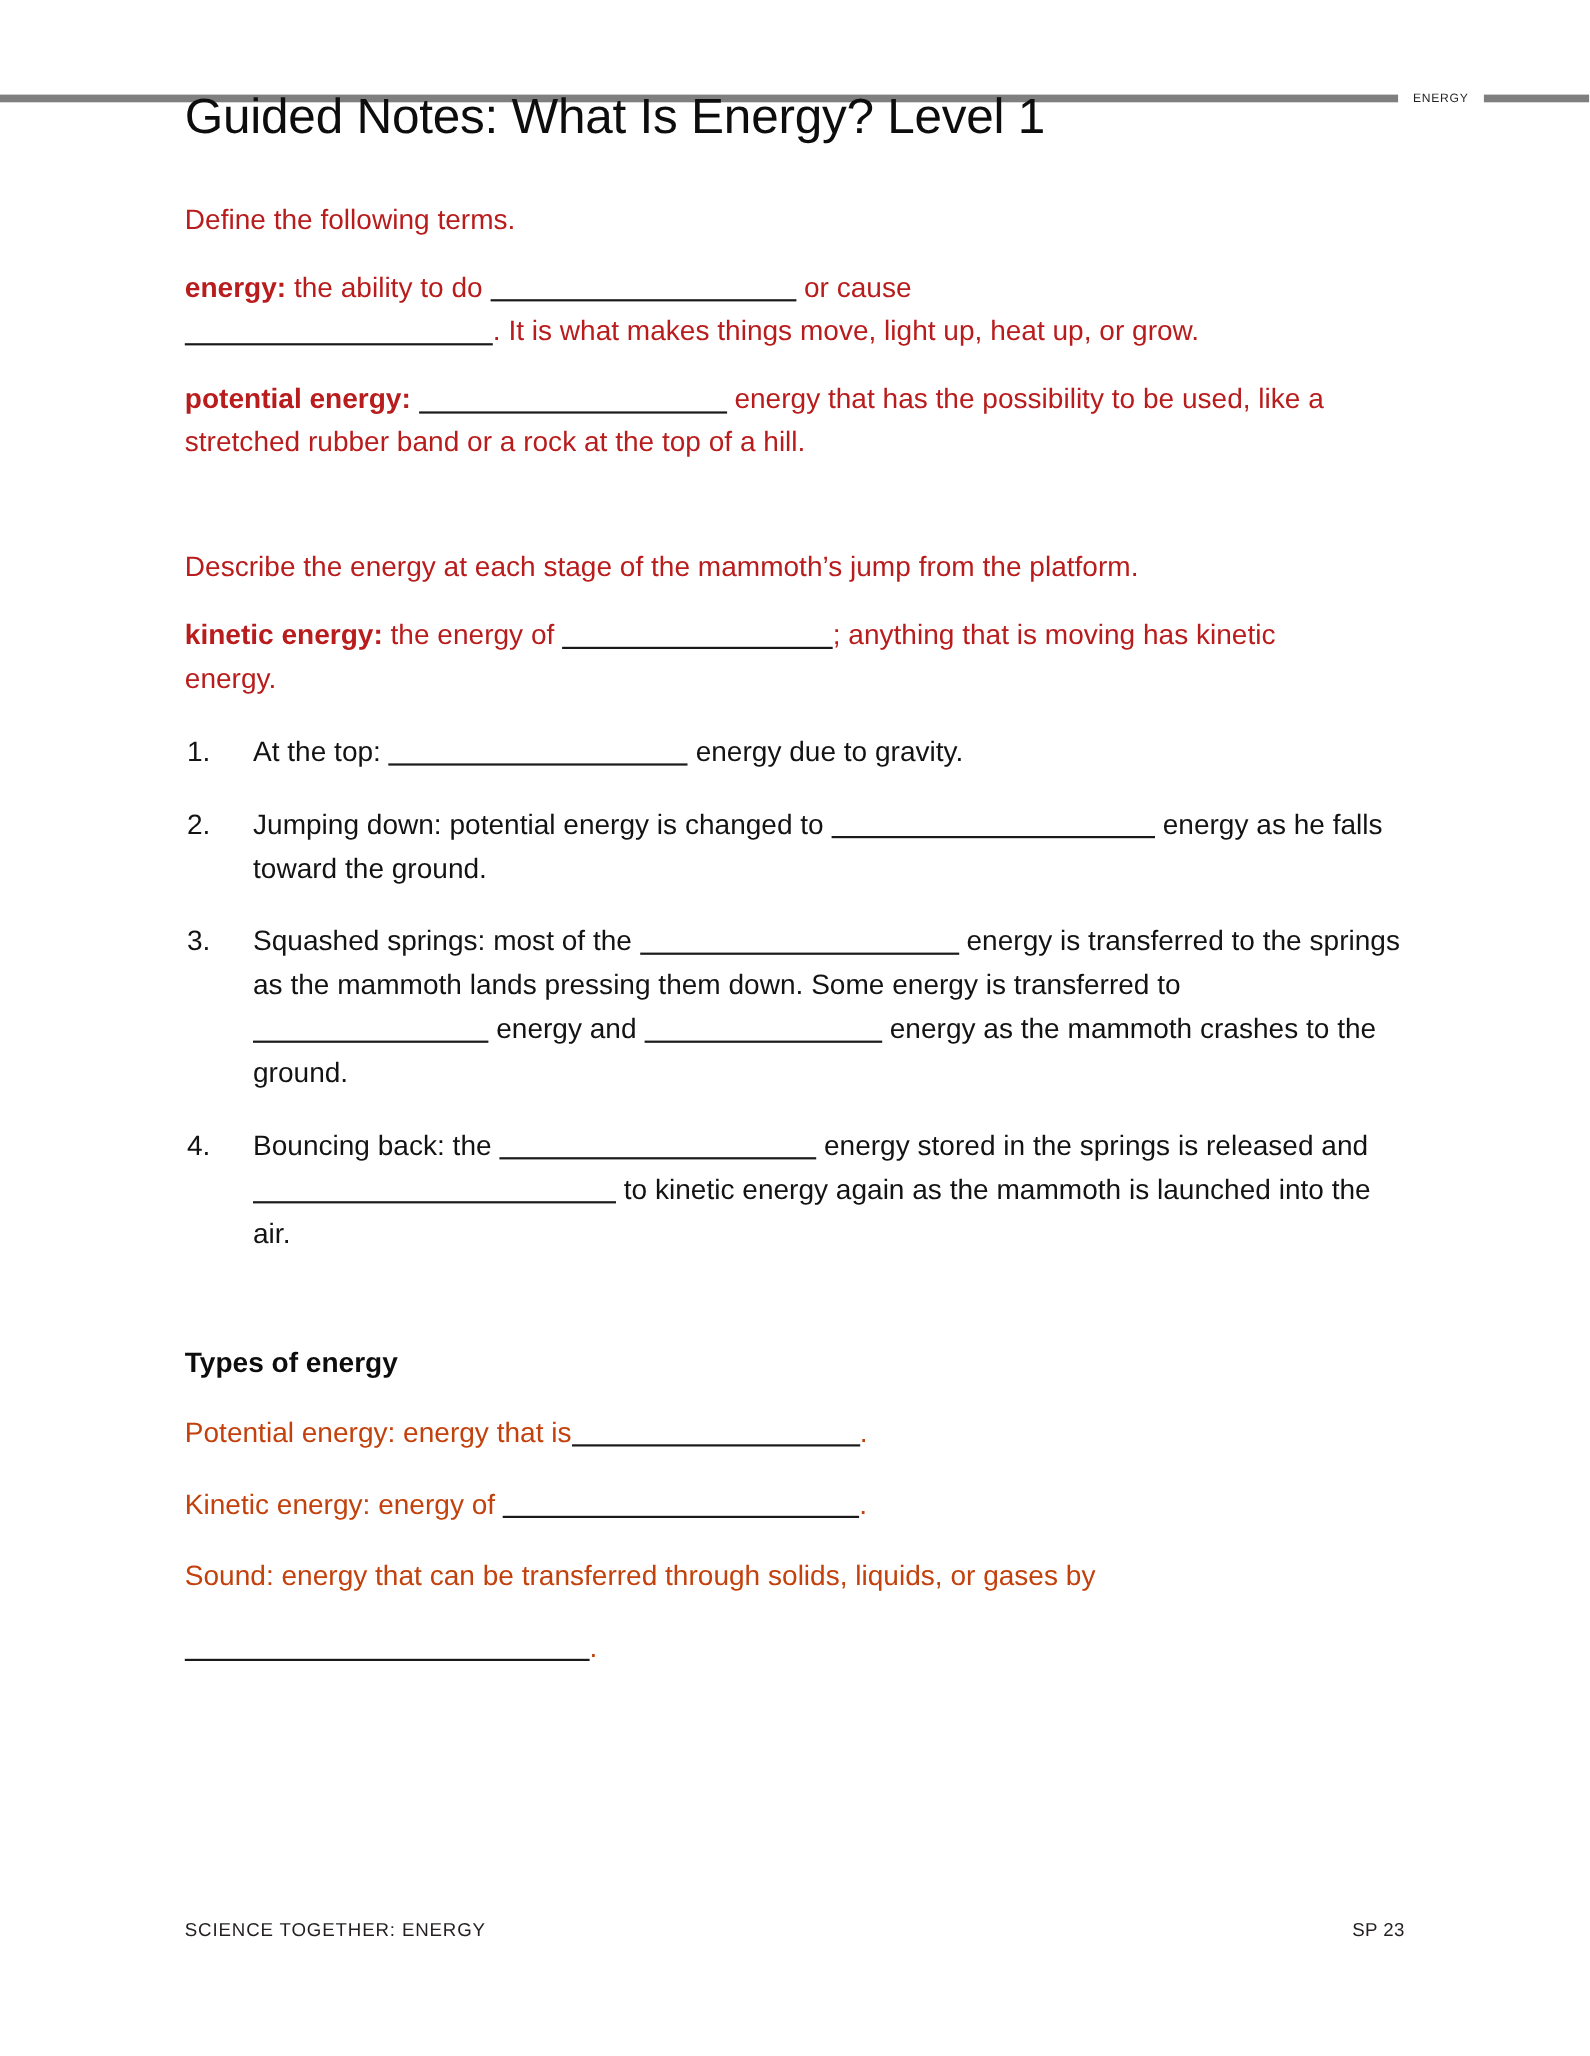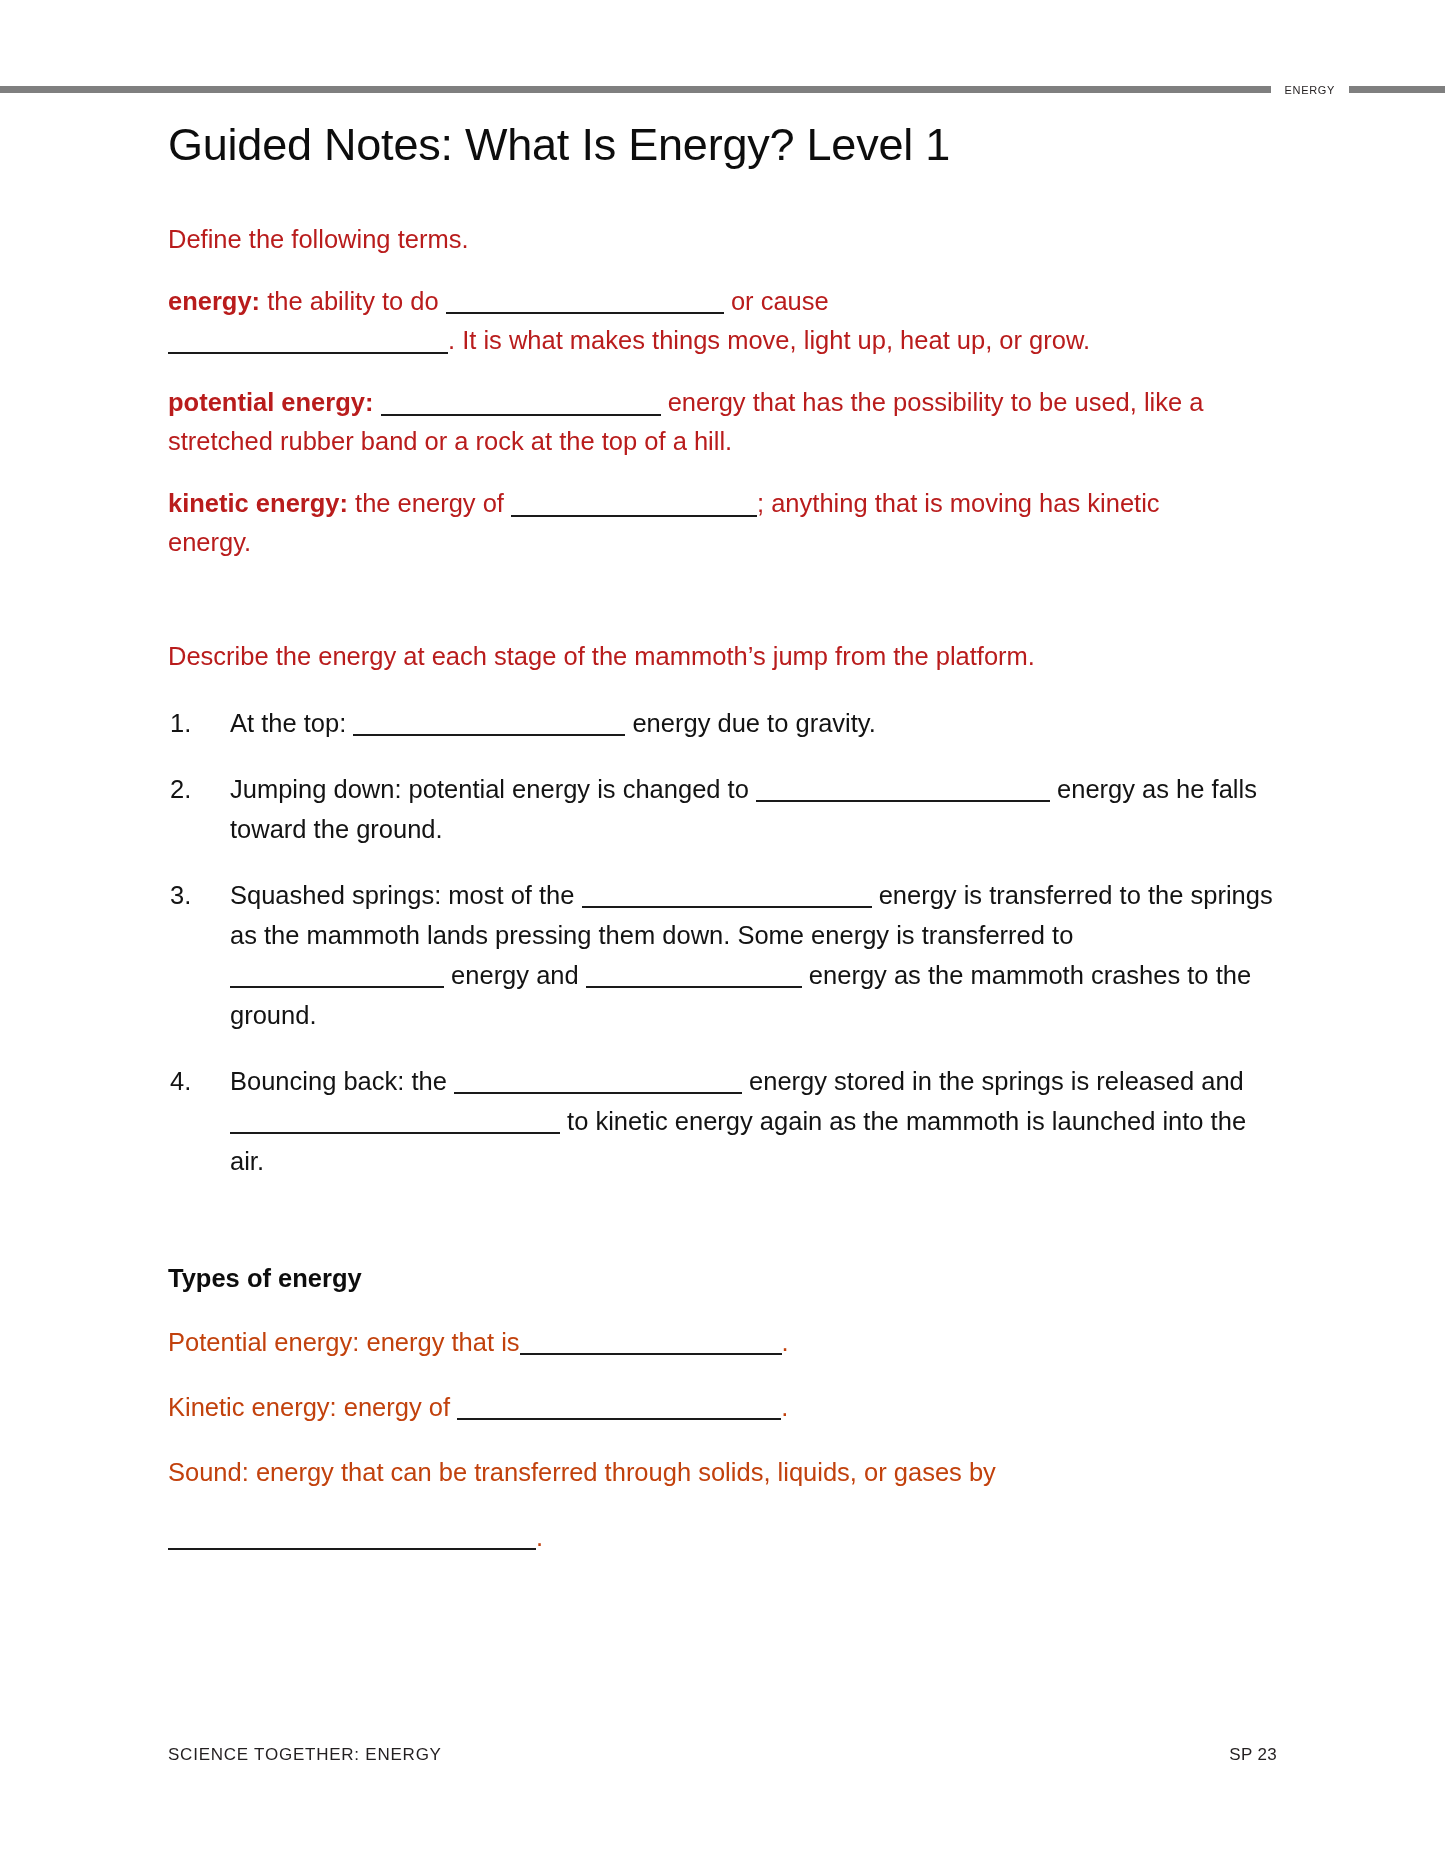--- a/index.html
+++ b/index.html
@@ -58,21 +58,21 @@
   
   .content {
     position: absolute;
     left: 168px;
     top: 0;
     width: 1110px;
   }
 
   .doc-title {
     margin: 0;
-    padding-top: 120px;
+    padding-top: 81px;
     font-size: 45px;
     font-weight: 400;
     letter-spacing: -0.005em;
     color: #0d0d0d;
     line-height: 1.12;
   }
 
   .para {
     font-size: 25.5px;
     line-height: 1.55;
@@ -179,25 +179,25 @@
     <p class="para lead">Define the following terms.</p>
 
     <p class="para defn">
       <span class="term">energy:</span><span> the ability to do </span><span class="blank" style="width: 278px;"></span><span> or cause</span><br><span class="blank" style="width: 280px;"></span><span>. It is what makes things move, light up, heat up, or grow.</span>
     </p>
 
     <p class="para defn">
       <span class="term">potential energy:</span><span> </span><span class="blank" style="width: 280px;"></span><span> energy that has the possibility to be used, like a stretched rubber band or a rock at the top of a hill.</span>
     </p>
 
+    <p class="para section-gap"><span>Describe the energy at each stage of the mammoth’s jump from the platform</span><span class="term">.</span></p>
+
     <p class="para defn">
       <span class="term">kinetic energy:</span><span> the energy of </span><span class="blank" style="width: 246px;"></span><span>; anything that is moving has kinetic energy.</span>
     </p>
-
-    <p class="para section-gap"><span>Describe the energy at each stage of the mammoth’s jump from the platform</span><span class="term">.</span></p>
 
     <ol class="numlist">
       <li>
         <span class="num">1.</span><span>At the top: </span><span class="blank" style="width: 272px;"></span><span> energy due to gravity.</span>
       </li>
       <li>
         <span class="num">2.</span><span>Jumping down: potential energy is changed to </span><span class="blank" style="width: 294px;"></span><span> energy as he falls toward the ground.</span>
       </li>
       <li>
         <span class="num">3.</span><span>Squashed springs: most of the </span><span class="blank" style="width: 290px;"></span><span> energy is transferred to the springs as the mammoth lands pressing them down. Some energy is transferred to </span><span class="blank" style="width: 214px;"></span><span> energy and </span><span class="blank" style="width: 216px;"></span><span> energy as the mammoth crashes to the ground.</span>

